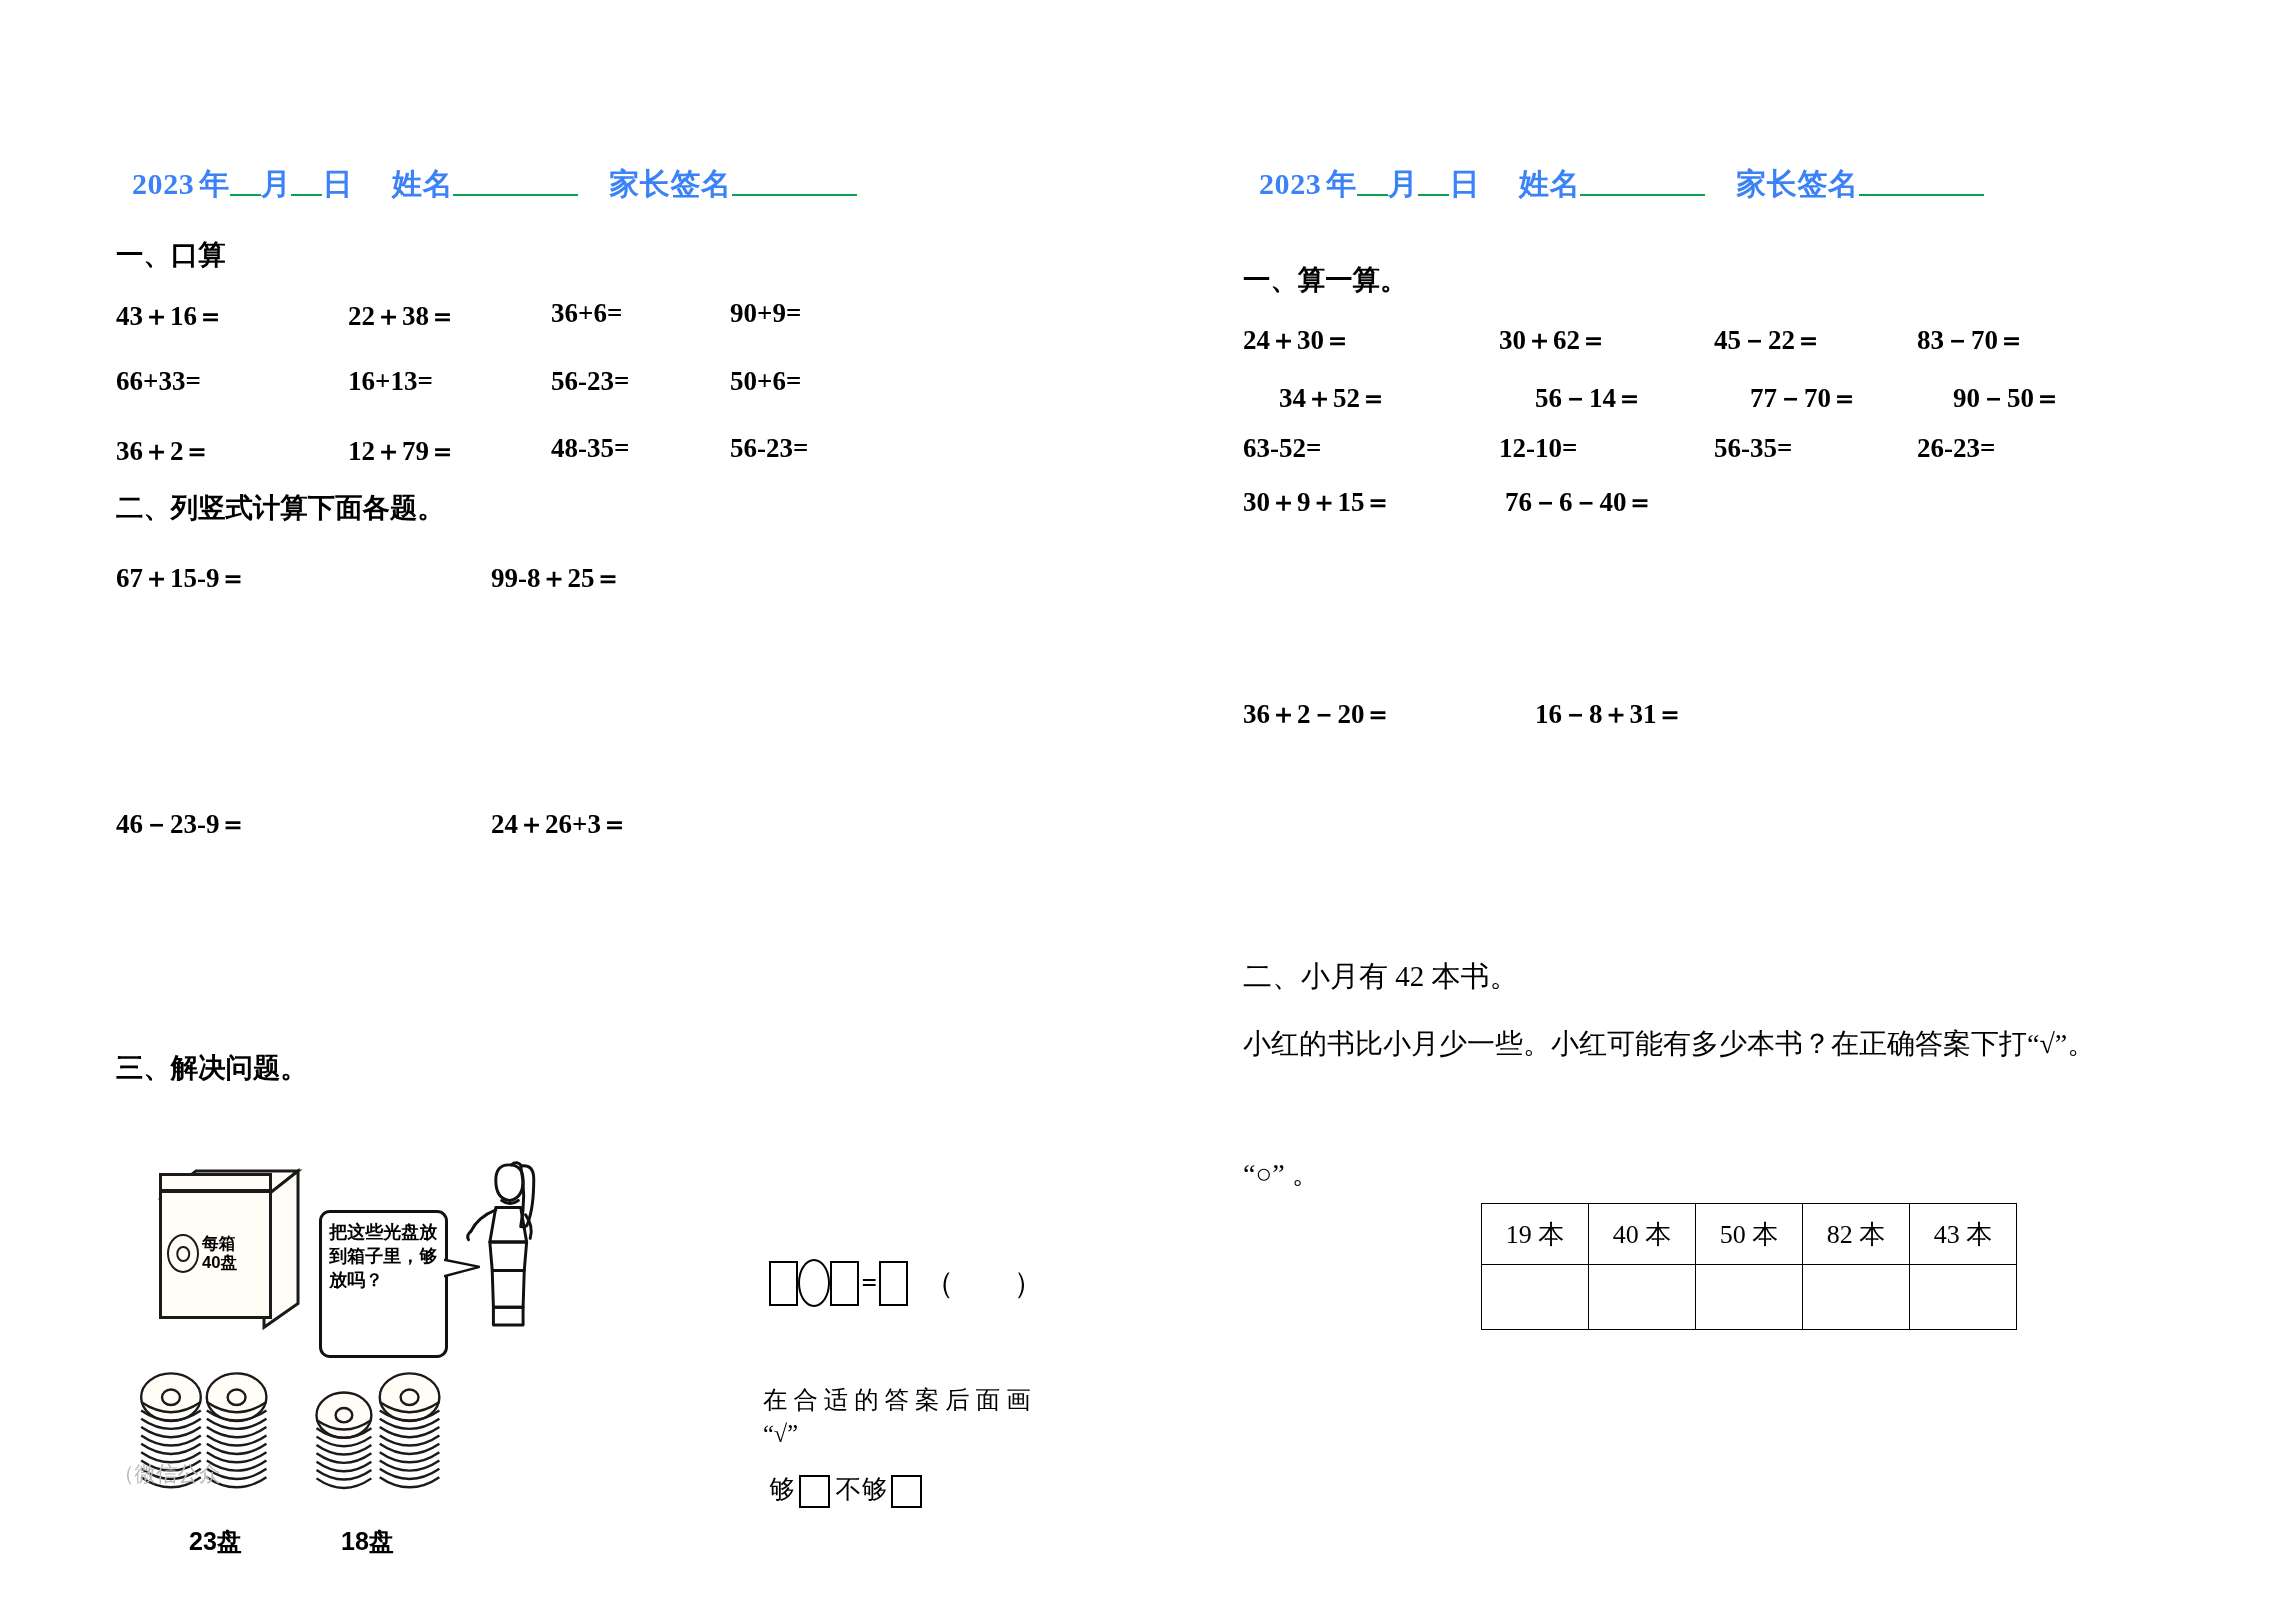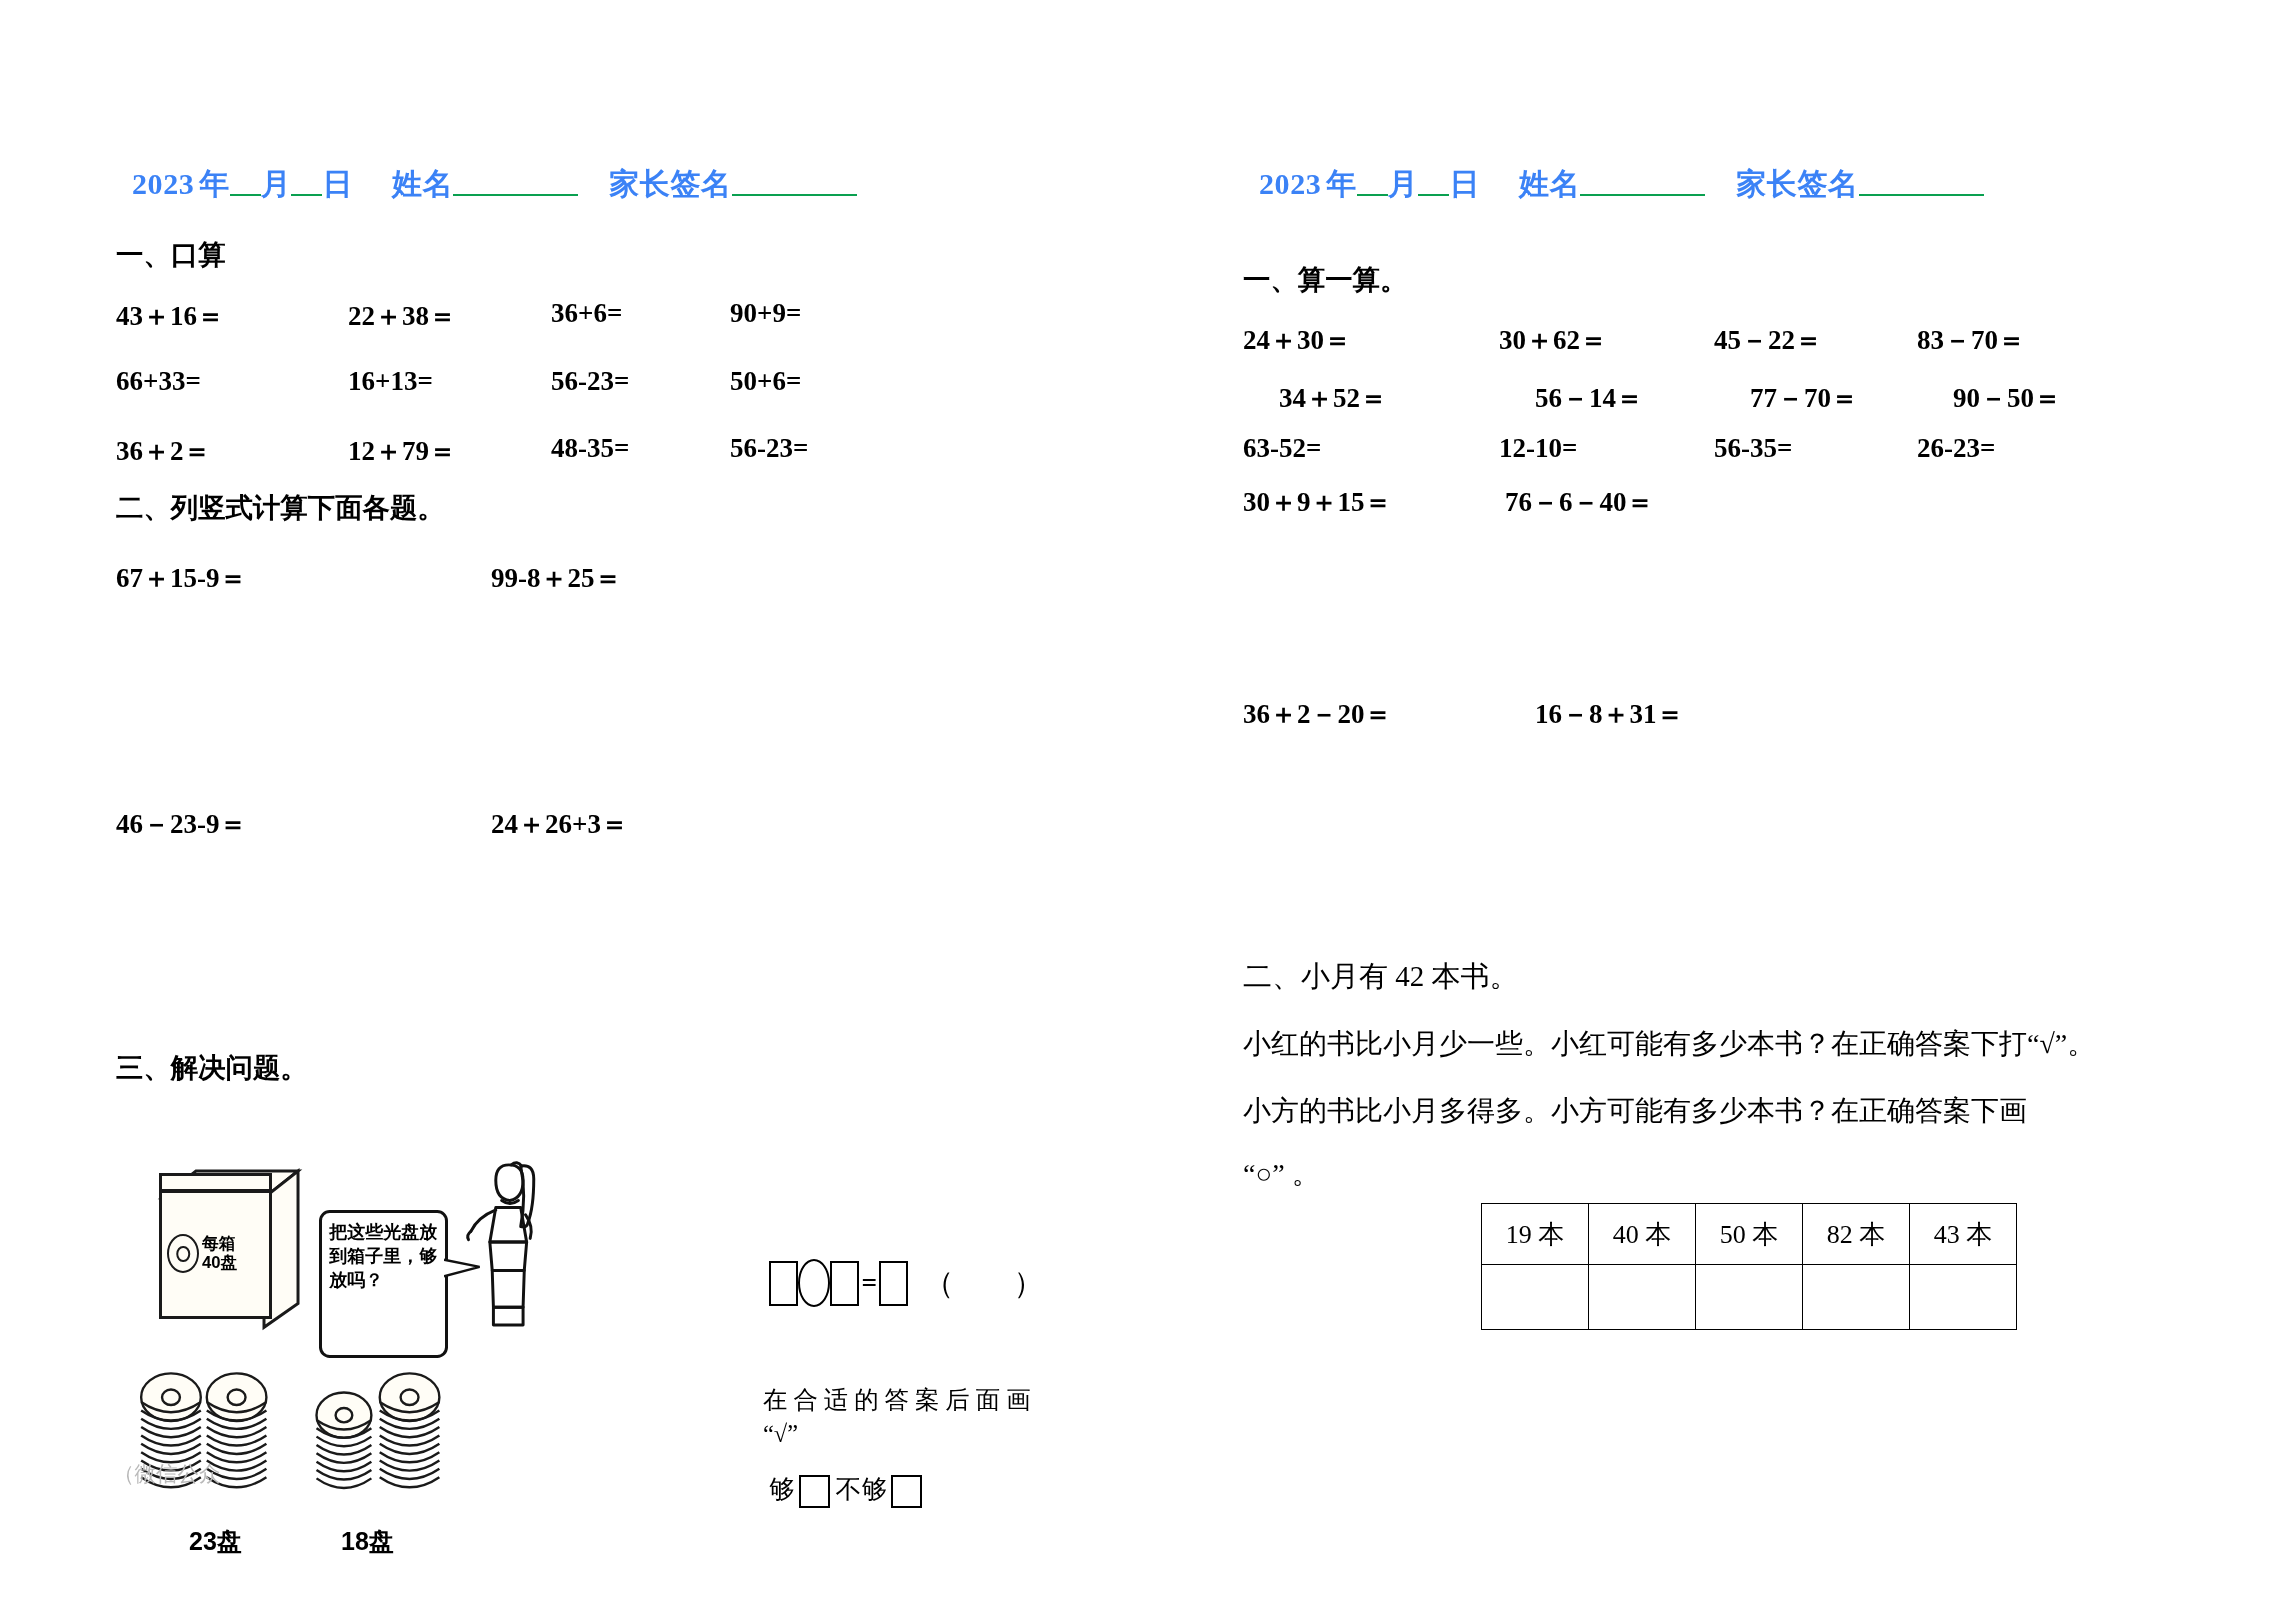--- a/index.html
+++ b/index.html
@@ -437,21 +437,20 @@
       <span class="cell" style="width:262px;">30＋9＋15＝</span><span class="cell">76－6－40＝</span>
     </div>
 
     <div class="mline" style="top:696px;left:6px;">36＋2－20＝</div>
     <div class="mline" style="top:696px;left:298px;">16－8＋31＝</div>
 
     <div class="ptext" style="top:957px;left:6px;font-weight:400;font-size:29px;">二、小月有 42 本书。</div>
 
     <div class="ptext" style="top:1025px;left:6px;">小红的书比小月少一些。小红可能有多少本书？在正确答案下打“√”。</div>
 
-    <div class="ptext" style="top:1092px;left:6px;">小方的书比小月多得多。小方可能有多少本书？在正确答案下画</div>
 
     <div class="ptext" style="top:1155px;left:6px;">“○” 。</div>
 
     <table class="atable" style="top:1203px;left:244px;">
       <tbody>
           <tr>
         <td>19 本</td>
         <td>40 本</td>
         <td>50 本</td>
         <td>82 本</td>

